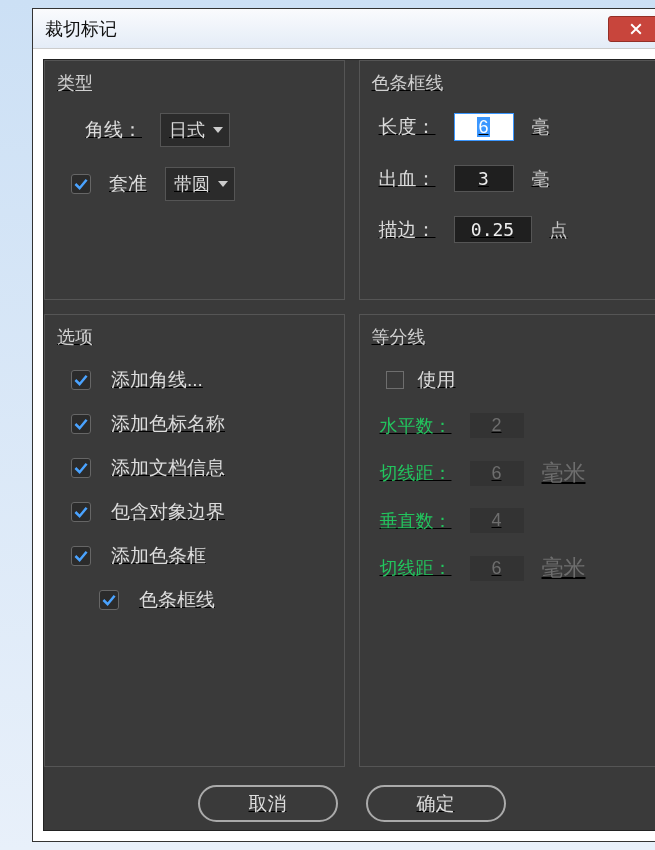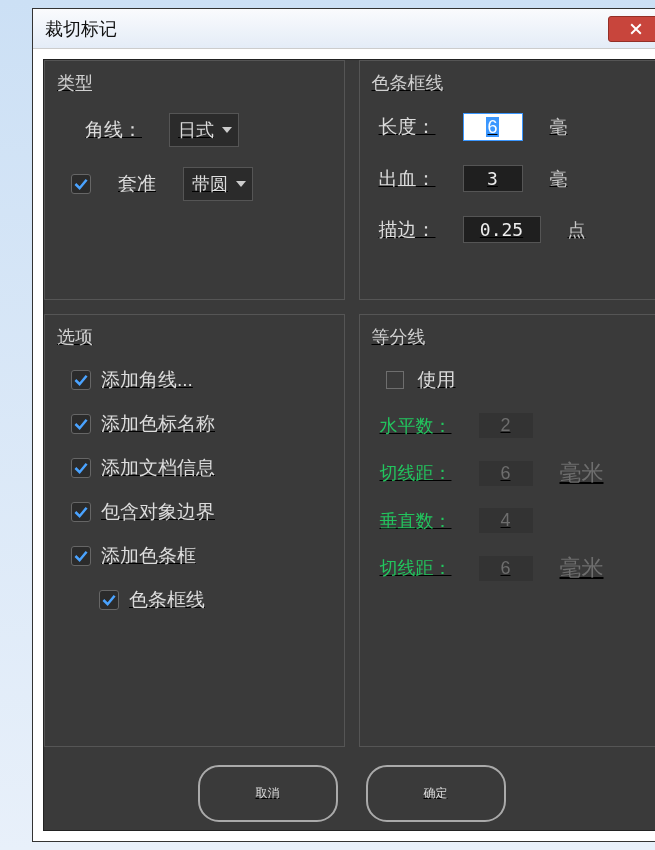--- a/index.html
+++ b/index.html
@@ -66,21 +66,21 @@
     }
     .panel-title {
       color: #d0d0d0;
       margin-bottom: 18px;
       font-size: 18px;
     }
     .row {
       display: flex;
       align-items: center;
       margin-bottom: 20px;
-      gap: 27px;
+      gap: 18px;
     }
     .label { color: #ddd; font-size: 19px; white-space: nowrap; }
     .label-dim { color: #22c55e; font-size: 18px; white-space: nowrap; }
     .select {
       background: #2b2b2b;
       border: 1px solid #555;
       color: #ddd;
       padding: 4px 24px 4px 8px;
       font-size: 18px;
       position: relative;
@@ -139,21 +139,21 @@
       color: #fff;
       padding: 0 1px;
     }
     .unit { color: #c8c8c8; font-size: 18px; min-width: 24px; }
     .unit-dim { color: #6e6e6e; font-size: 22px; min-width: 36px; }
     .corner-settings .row { margin-bottom: 24px; }
     .corner-settings .label { width: 64px; text-align: right; }
     .opt-row {
       display: flex;
       align-items: center;
-      gap: 10px;
+      gap: 20px;
       margin-bottom: 18px;
       padding-left: 14px;
     }
     .opt-sub { padding-left: 42px; }
     .div-settings .row { margin-bottom: 20px; }
     .div-settings .label-dim { width: 74px; text-align: right; }
     .num-input-dim {
       width: 54px;
       background: #333;
       border: none;
@@ -163,26 +163,26 @@
       padding: 2px 4px;
     }
     .footer {
       display: flex;
       justify-content: center;
       gap: 28px;
       padding: 18px 0 8px 0;
     }
     .pill-btn {
       min-width: 140px;
-      height: 57px;
+      height: 37px;
       border: 2px solid #aaa;
       border-radius: 21px;
       background: transparent;
       color: #ddd;
-      font-size: 12px;
+      font-size: 19px;
       display: flex;
       align-items: center;
       justify-content: center;
       cursor: pointer;
     }
   </style>
 </head>
 <body>
 
 <div class="window">

